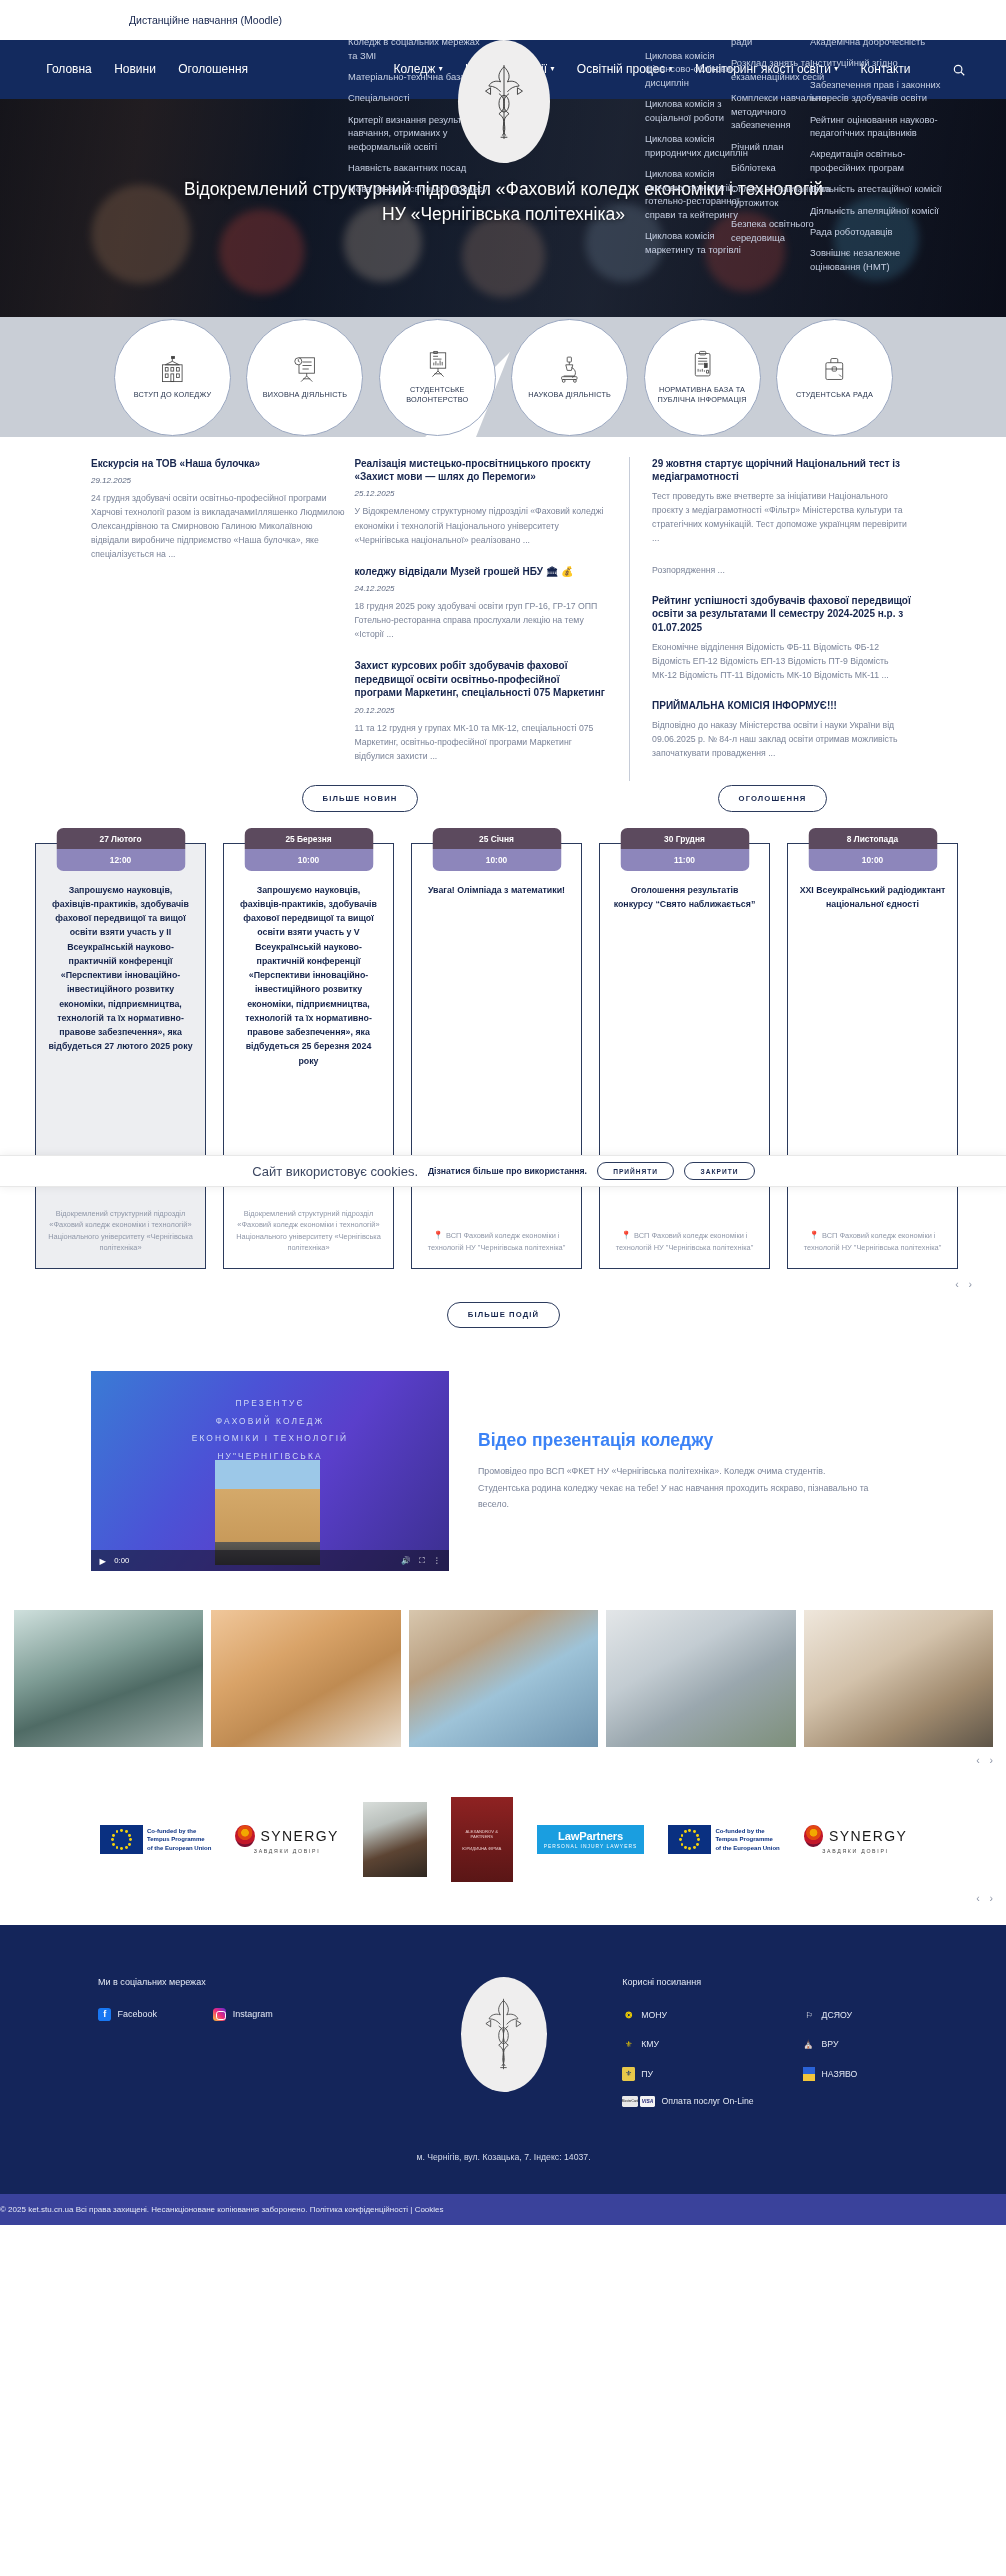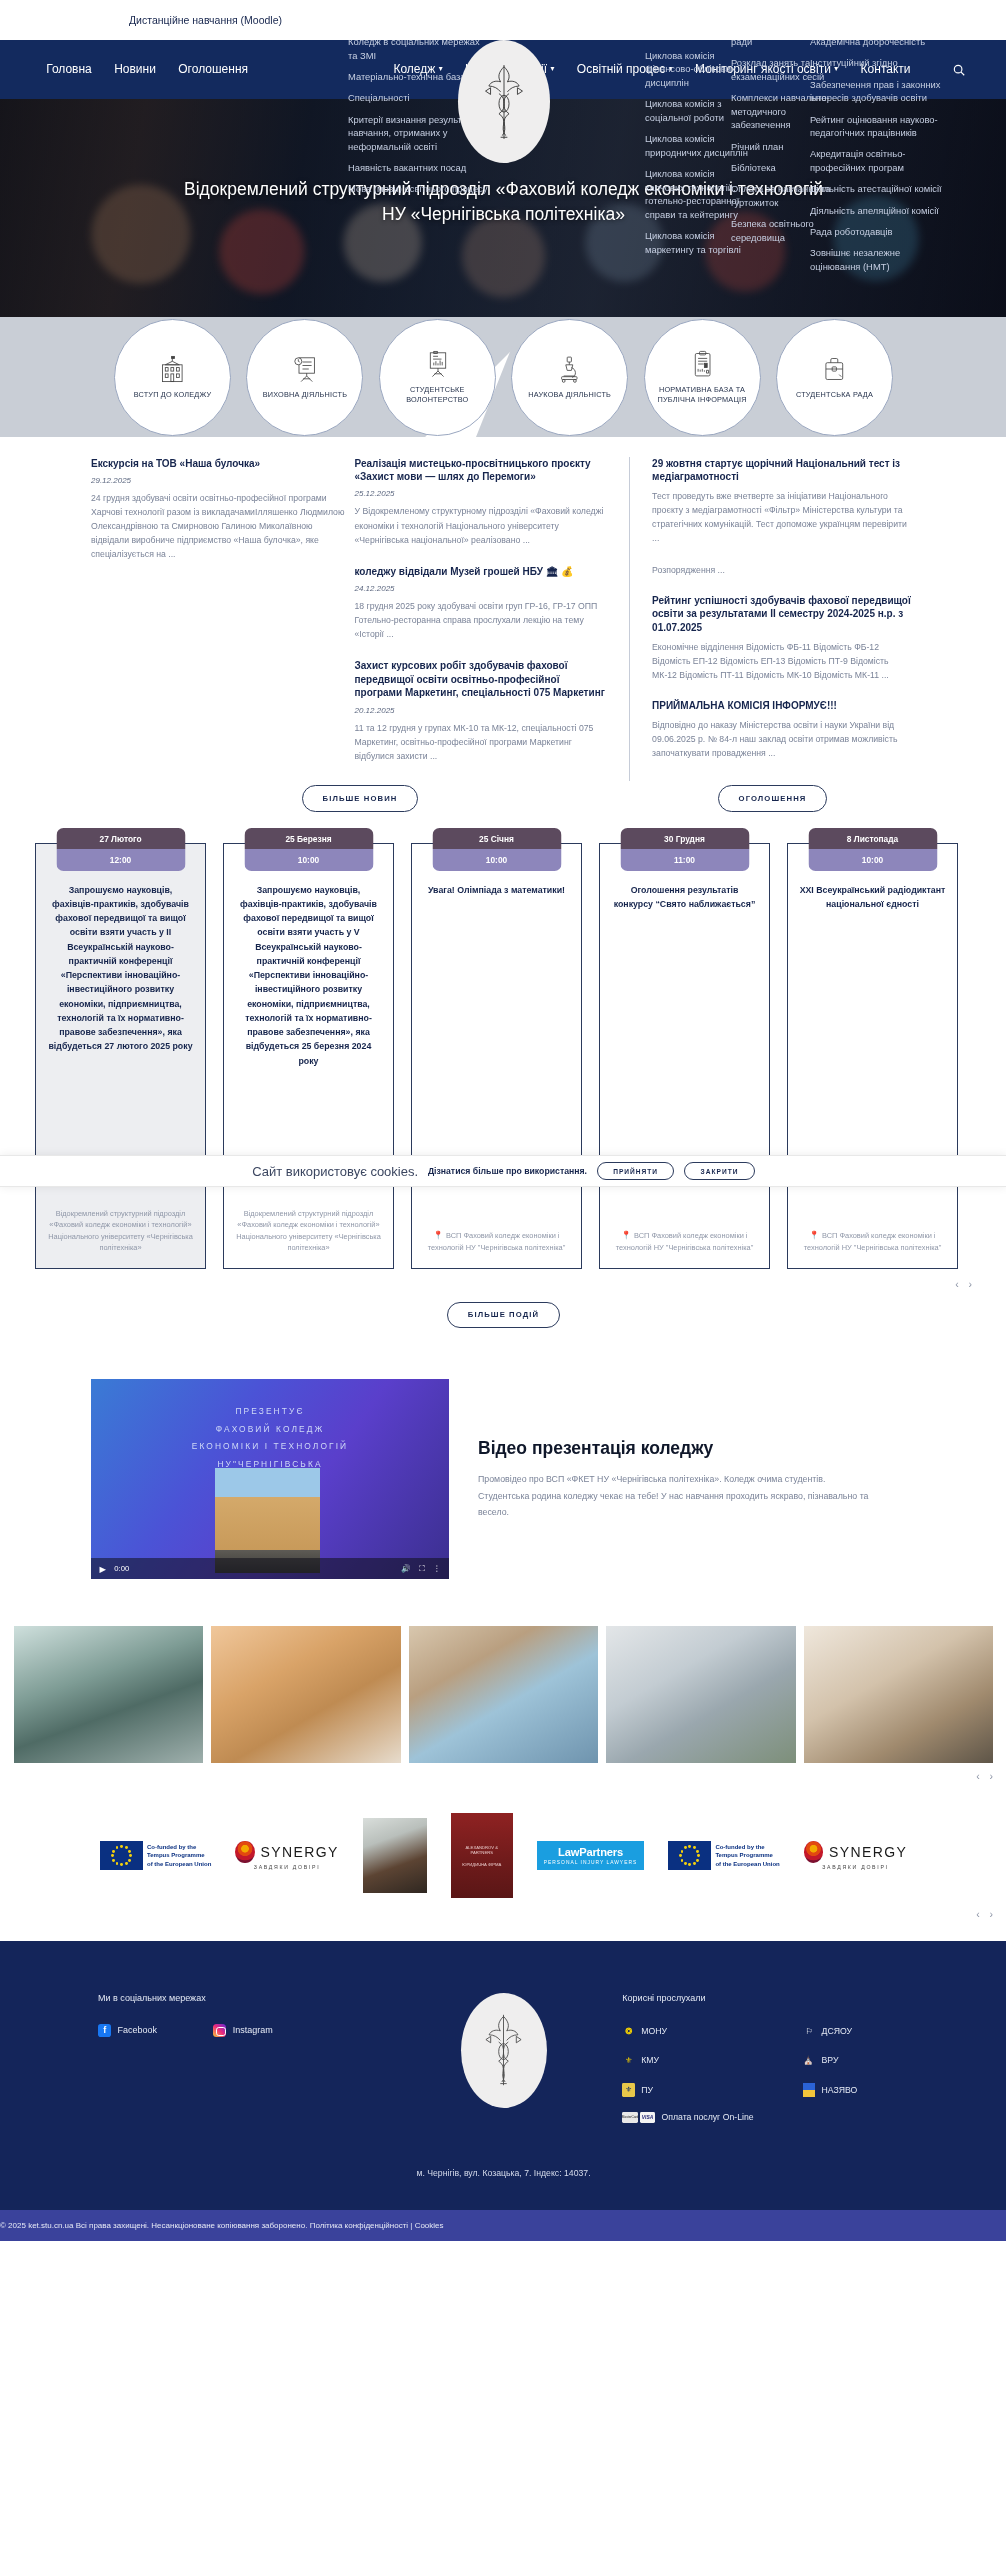--- a/index.html
+++ b/index.html
@@ -192,41 +192,41 @@
   .ev-loc {
     margin-top: auto; padding-top: 12.6px; text-align: center; font-size: 7.4px;
     color: #8f97a8; line-height: 1.55;
   }
   .ev-loc .pin { color: #8d86bb; font-size: 8.4px; }
   .carousel-arrows { width: 937px; margin: 9.8px auto 0; display: flex; justify-content: flex-end; gap: 9.8px; color: #8b93a5; font-size: 10.5px; }
   .events-btn { display: flex; justify-content: center; margin-top: 11.2px; }
 
   
   .video-wrap { padding: 39px 0 28px; background: #fff; }
-  .video-inner { width: 825px; margin: 12px auto; display: flex; gap: 29px; align-items: center; }
+  .video-inner { width: 825px; margin: 4px auto; display: flex; gap: 29px; align-items: center; }
   .video-box {
     width: 358px; height: 200px; position: relative; overflow: hidden;
     background: linear-gradient(125deg,#3a7bd5 0%,#4b53d6 35%,#5a3fcb 60%,#3b2f8f 100%);
   }
   .video-box .vtext {
     position: absolute; left: 0; right: 0; top: 24px; text-align: center;
     color: #cfd9f7; font-size: 8.4px; letter-spacing: 2.1px; line-height: 2.1;
   }
   .video-box .vbuild {
     position: absolute; left: 124px; top: 89px; width: 105px; height: 105px;
     background: linear-gradient(180deg,#9cc8e8 0%,#9cc8e8 28%,#d4a96a 28%,#c89a5a 78%,#5e5b55 78%,#3a3936 100%);
   }
   .video-bar {
     position: absolute; left: 0; right: 0; bottom: 0; height: 21px;
     background: rgba(15,15,25,.55); display: flex; align-items: center; gap: 8.4px; padding: 0 8.4px;
     color: #fff; font-size: 7.7px;
   }
   .video-bar .play { font-size: 8.4px; }
   .video-bar .spacer { flex: 1; }
-  .video-title { font-size: 17.5px; font-weight: 700; color: #0f172a; margin-bottom: 12.6px; }
+  .video-title { font-size: 17.5px; font-weight: 700; color: #3b82f6; margin-bottom: 12.6px; }
   .video-desc { font-size: 8.8px; color: #7a8398; line-height: 1.85; max-width: 391px; }
 
   
   .gallery { display: flex; gap: 8.4px; padding: 7px 14px 0; }
   .gph { flex: 1; height: 137px; background-size: cover; }
   .g1 { background: linear-gradient(160deg,#cfe0dd 0%,#7e9c95 38%,#4f6b65 60%,#9fb0ad 100%); }
   .g2 { background: linear-gradient(150deg,#f0c79b 0%,#d9a368 35%,#bf8b52 60%,#e7dccd 100%); }
   .g3 { background: linear-gradient(150deg,#d8c7ae 0%,#b99f80 30%,#9ec3d8 55%,#6f94ae 100%); }
   .g4 { background: linear-gradient(150deg,#e3e6e8 0%,#c3ccd2 35%,#9aa7ae 60%,#7d8f7a 100%); }
   .g5 { background: linear-gradient(150deg,#efe7dc 0%,#d3c2ab 40%,#a08a6e 70%,#5e5548 100%); }
@@ -726,21 +726,21 @@
           <path d="M24 40 C36 48 24 56 36 64 C24 72 36 80 28 90"></path>
           <path d="M36 40 C24 48 36 56 24 64 C36 72 24 80 32 90"></path>
           <ellipse cx="30" cy="52" rx="6" ry="10"></ellipse>
           <path d="M14 33 l-6 4 6 4 z"></path>
             <path d="M46 33 l6 4 -6 4 z"></path>
           <path d="M26 92 h8"></path>
         </svg>
       </div>
     </div>
     <div class="f-col-right">
-      <div class="f-head">Корисні прослухали</div>
+      <div class="f-head">Корисні посилання</div>
       <div class="f-links">
         <div class="f-links-col">
           <a class="f-link">
               <span class="f-badge b-mon">❂</span>
               <span>МОНУ</span>
             </a>
           <a class="f-link">
               <span class="f-badge b-kmu">⚜</span>
               <span>КМУ</span>
             </a>

